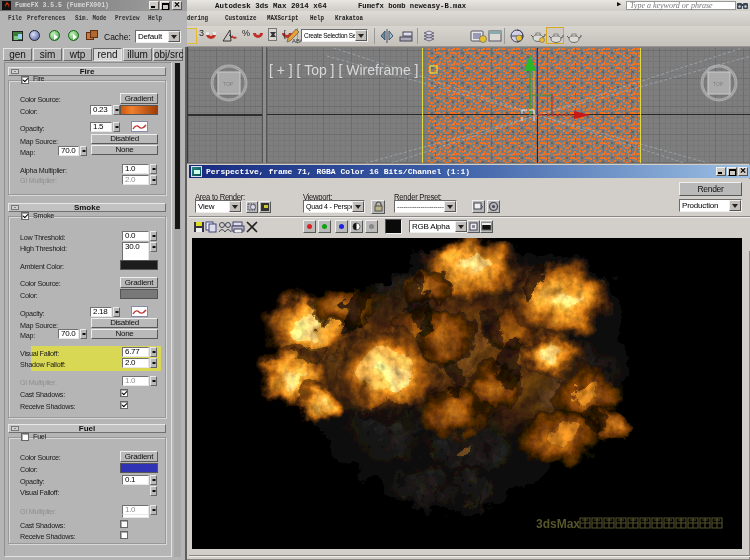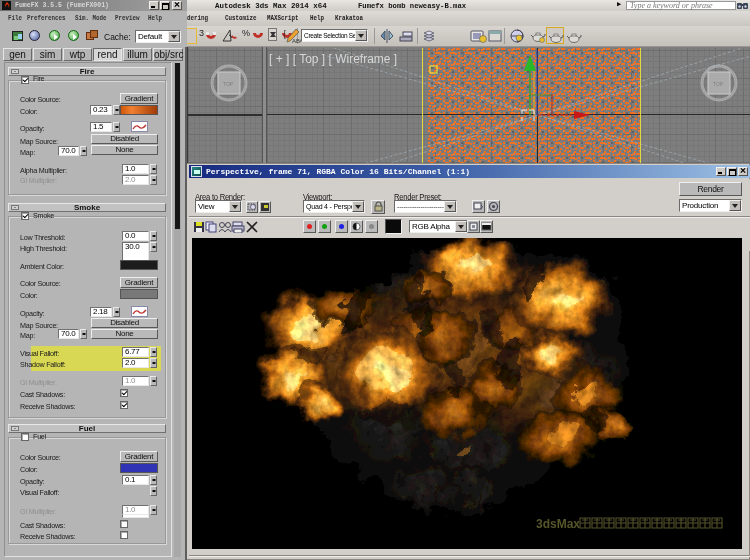--- a/index.html
+++ b/index.html
@@ -202,21 +202,21 @@
       <rect x="9" y="9" width="22" height="22" fill="#aeaeae" stroke="#cfcfcf" opacity="0.95"></rect>
       <text x="14" y="23" font-size="5" fill="#808080">TOP</text>
     </svg>
 
     <svg class="abs" style="left:511px;top:16px" width="40" height="40">
       <circle cx="20" cy="20" r="17" fill="none" stroke="#b4b4b4" stroke-width="3" opacity="0.85"></circle>
       <circle cx="20" cy="20" r="17" fill="none" stroke="#888" stroke-width="0.7" opacity="0.6"></circle>
       <rect x="9" y="9" width="22" height="22" fill="#aeaeae" stroke="#cfcfcf" opacity="0.95"></rect>
       <text x="14" y="23" font-size="5" fill="#808080">TOP</text>
     </svg>
-    <span class="abs" style="left:81px;top:5px;font-size:12px;color:#d8d8d8;letter-spacing:0px">[ + ] [ Top ] [ Wireframe ]</span>
+    <span class="abs" style="left:81px;top:15px;font-size:14px;color:#d8d8d8;letter-spacing:0px">[ + ] [ Top ] [ Wireframe ]</span>
 
     <svg class="abs" style="left:240px;top:1px" width="213" height="115">
       <defs>
         <pattern id="dots" width="15" height="15" patternUnits="userSpaceOnUse">
           <rect x="0" y="0" width="2" height="2" fill="#f07020"></rect>
           <rect x="5" y="1" width="2" height="2" fill="#ef6f24"></rect>
           <rect x="10" y="0" width="2" height="2" fill="#f07828"></rect>
           <rect x="3" y="4" width="2" height="2" fill="#646464"></rect>
           <rect x="7" y="4" width="3" height="2" fill="#f07020"></rect>
           <rect x="12" y="5" width="2" height="2" fill="#ef7326"></rect>

